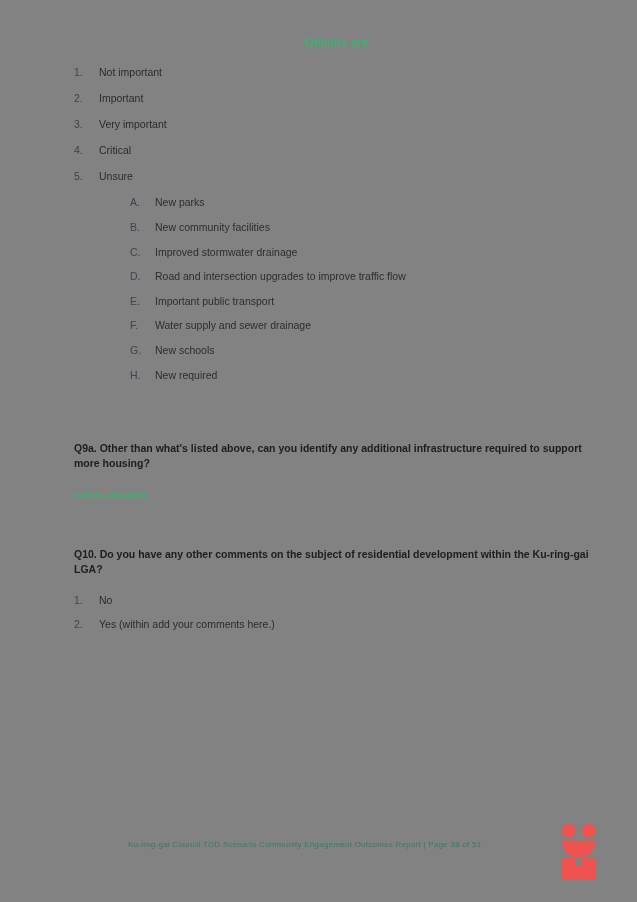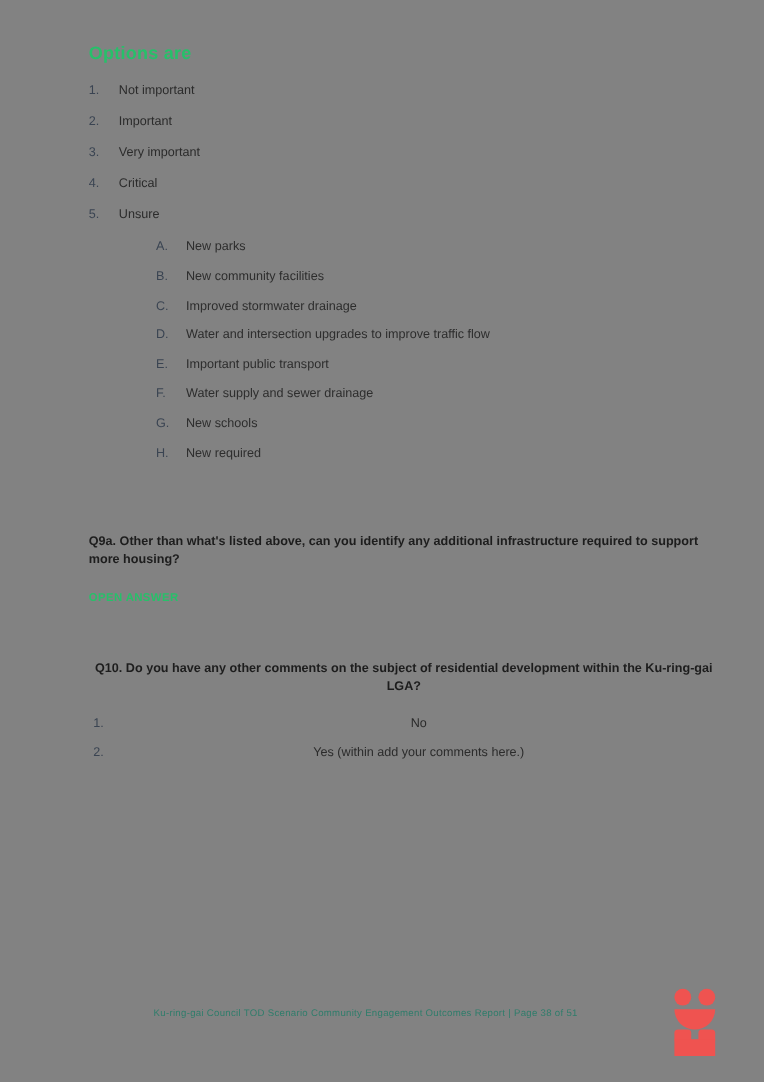--- a/index.html
+++ b/index.html
@@ -21,24 +21,25 @@
   }
   .content {
     position: absolute;
     left: 74px;
     top: 36px;
     width: 525px;
   }
 
   .options-heading {
     color: #27c06a;
-    font-size: 15px;
-    font-weight: bold;
+    font-size: 12px;
+    font-weight: normal;
     letter-spacing: 0.2px;
     margin: 0 0 16px 0;
+    text-align: center;
   }
 
   ol.num-list {
     list-style: none;
     margin: 0;
     padding: 0;
   }
   ol.num-list > li {
     position: relative;
     padding-left: 25px;
@@ -79,26 +80,26 @@
   }
 
   .question {
     font-size: 10.5px;
     font-weight: bold;
     color: #1d1d1d;
     line-height: 1.45;
     margin: 0;
   }
   .q9a-block { margin-top: 60px; }
-  .q10-block { margin-top: 46px; text-align: center; }
+  .q10-block { margin-top: 46px; }
 
   .open-answer {
     color: #27c06a;
     font-size: 9.5px;
-    font-weight: bold;
+    font-weight: normal;
     letter-spacing: 0.3px;
     margin-top: 18px;
   }
 
   ol.q10-list {
     list-style: none;
     margin: 17px 0 0 0;
     padding: 0;
   }
   ol.q10-list > li {
@@ -226,21 +227,21 @@
       <li>
         <span class="marker">B.</span>
         <span>New community facilities</span>
       </li>
       <li>
         <span class="marker">C.</span>
         <span>Improved stormwater drainage</span>
       </li>
       <li>
         <span class="marker">D.</span>
-        <span>Water and intersection upgrades to improve traffic flow</span>
+        <span>Road and intersection upgrades to improve traffic flow</span>
       </li>
       <li>
         <span class="marker">E.</span>
         <span>Important public transport</span>
       </li>
       <li>
         <span class="marker">F.</span>
         <span>Water supply and sewer drainage</span>
       </li>
       <li>

